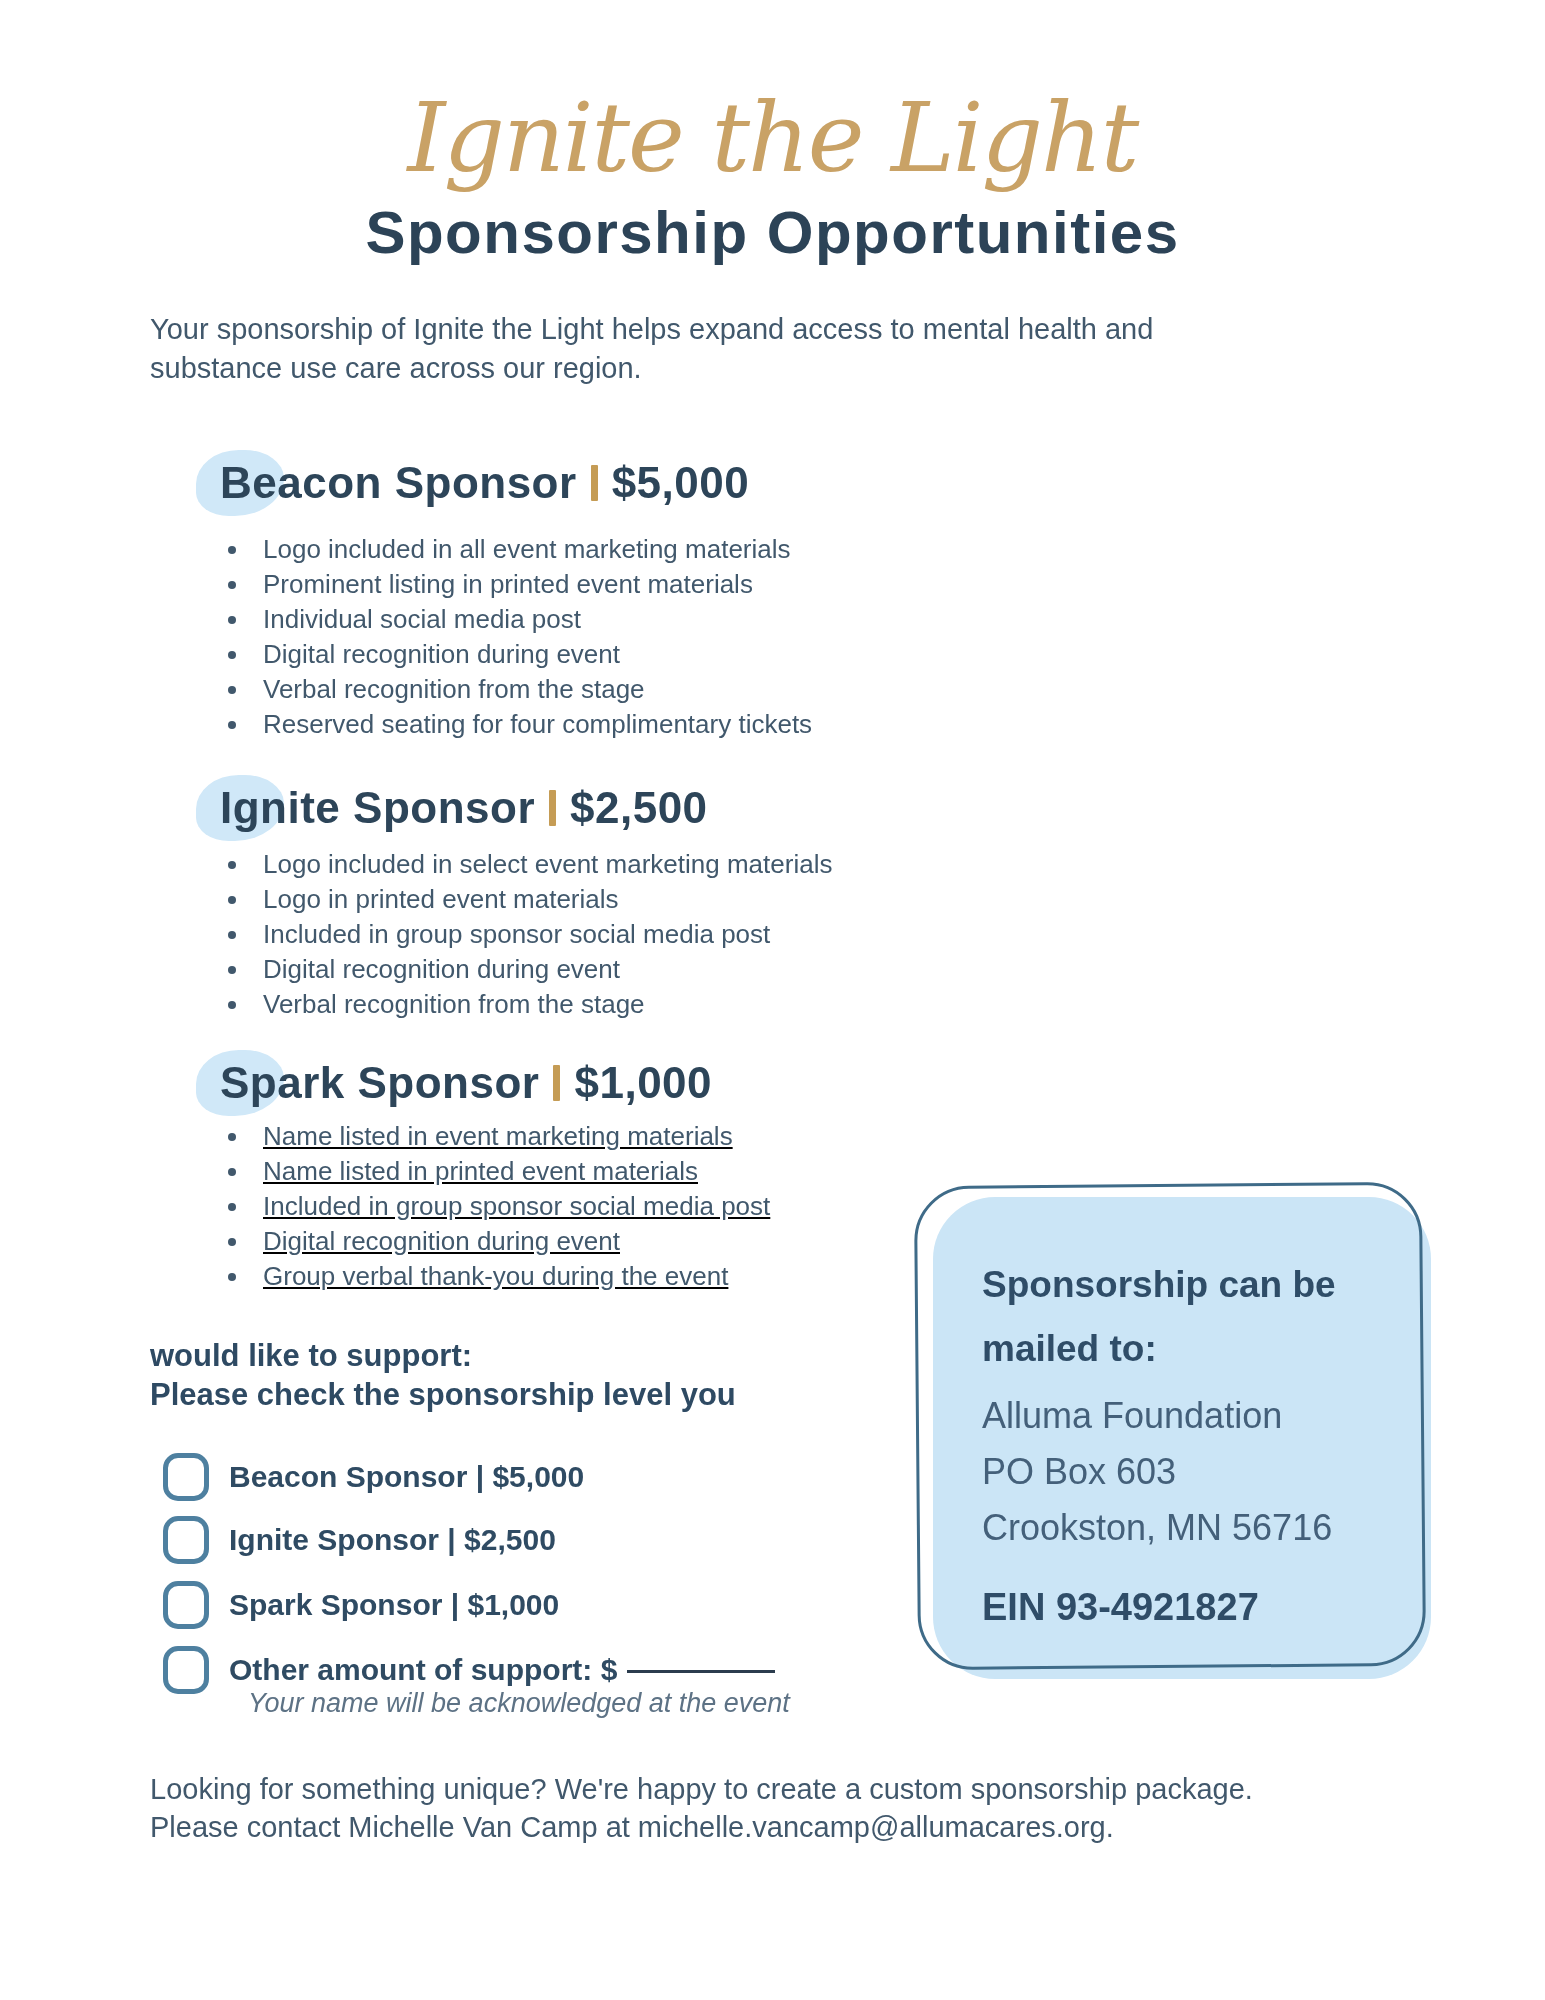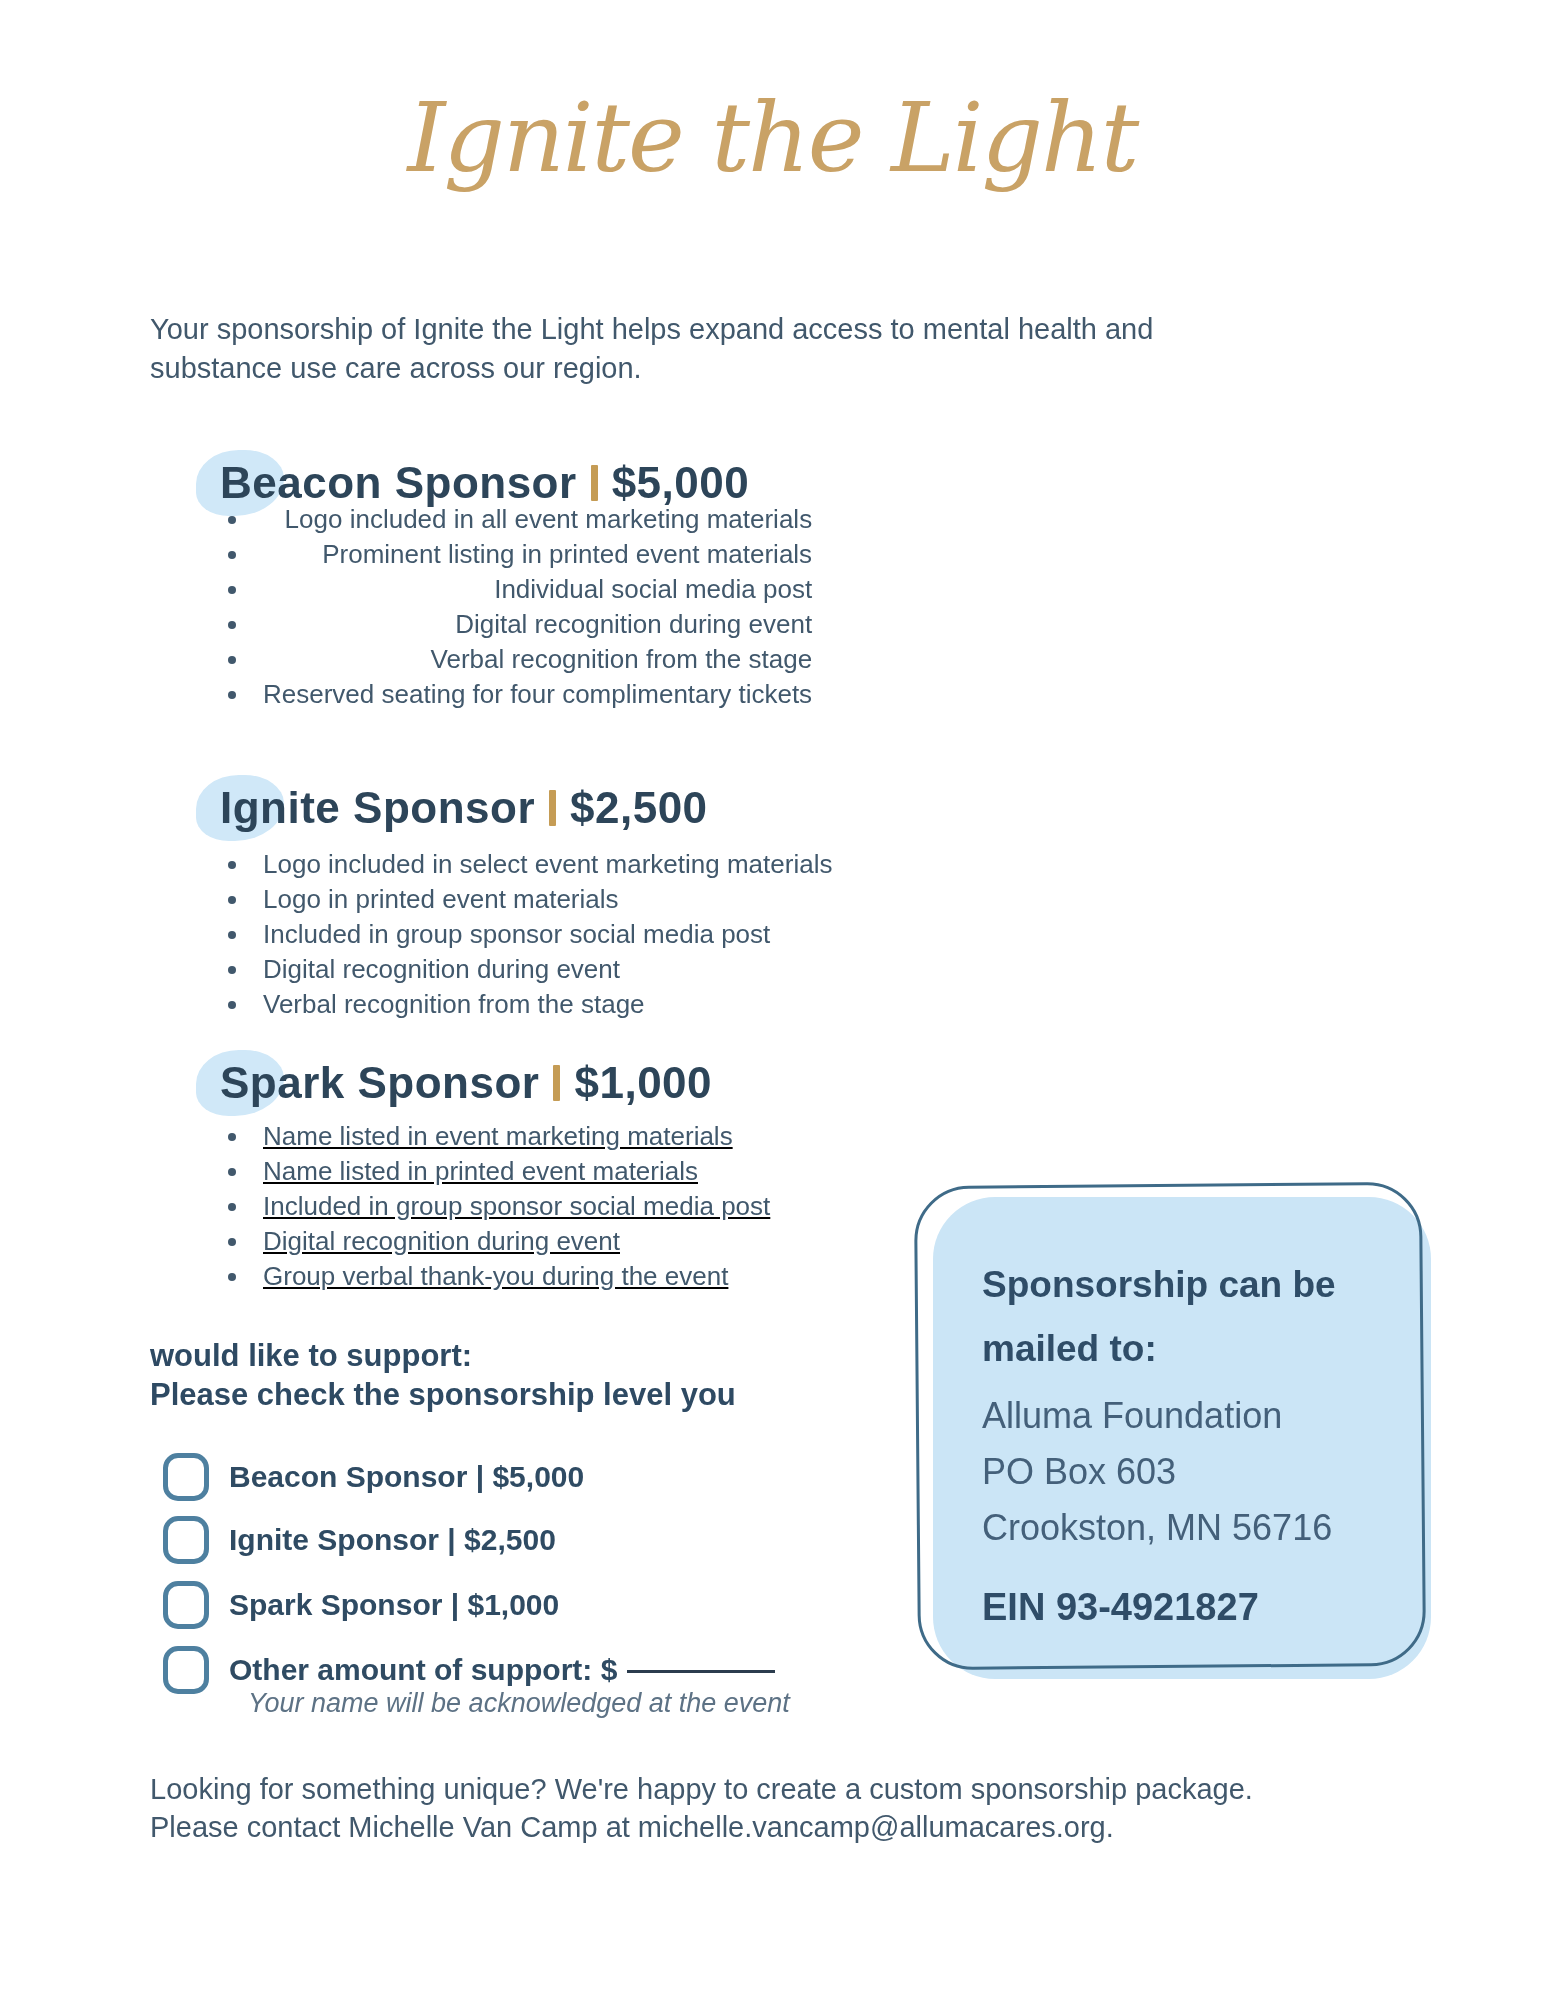--- a/index.html
+++ b/index.html
@@ -174,30 +174,31 @@
     line-height:38px;
     color:#41586c;
   }
 </style>
 </head>
 <body>
 
 <div class="page">
 
   <div class="script-title">Ignite the Light</div>
+  <div class="main-title">Sponsorship Opportunities</div>
 
   <div class="intro">
     <div>Your sponsorship of Ignite the Light helps expand access to mental health and</div>
     <div>substance use care across our region.</div>
   </div>
 
   <div class="tier-heading" style="top:458px;">
     <span class="blob"></span><span>Beacon Sponsor</span><span class="gold-bar"></span><span>$5,000</span>
   </div>
-  <ul class="benefits" style="top:502px;text-align:right;">
+  <ul class="benefits" style="top:532px;">
     <li><span class="dot"></span><span>Logo included in all event marketing materials</span></li>
     <li><span class="dot"></span><span>Prominent listing in printed event materials</span></li>
     <li><span class="dot"></span><span>Individual social media post</span></li>
     <li><span class="dot"></span><span>Digital recognition during event</span></li>
     <li><span class="dot"></span><span>Verbal recognition from the stage</span></li>
     <li><span class="dot"></span><span>Reserved seating for four complimentary tickets</span></li>
   </ul>
 
   <div class="tier-heading" style="top:783px;">
     <span class="blob"></span><span>Ignite Sponsor</span><span class="gold-bar"></span><span>$2,500</span>

